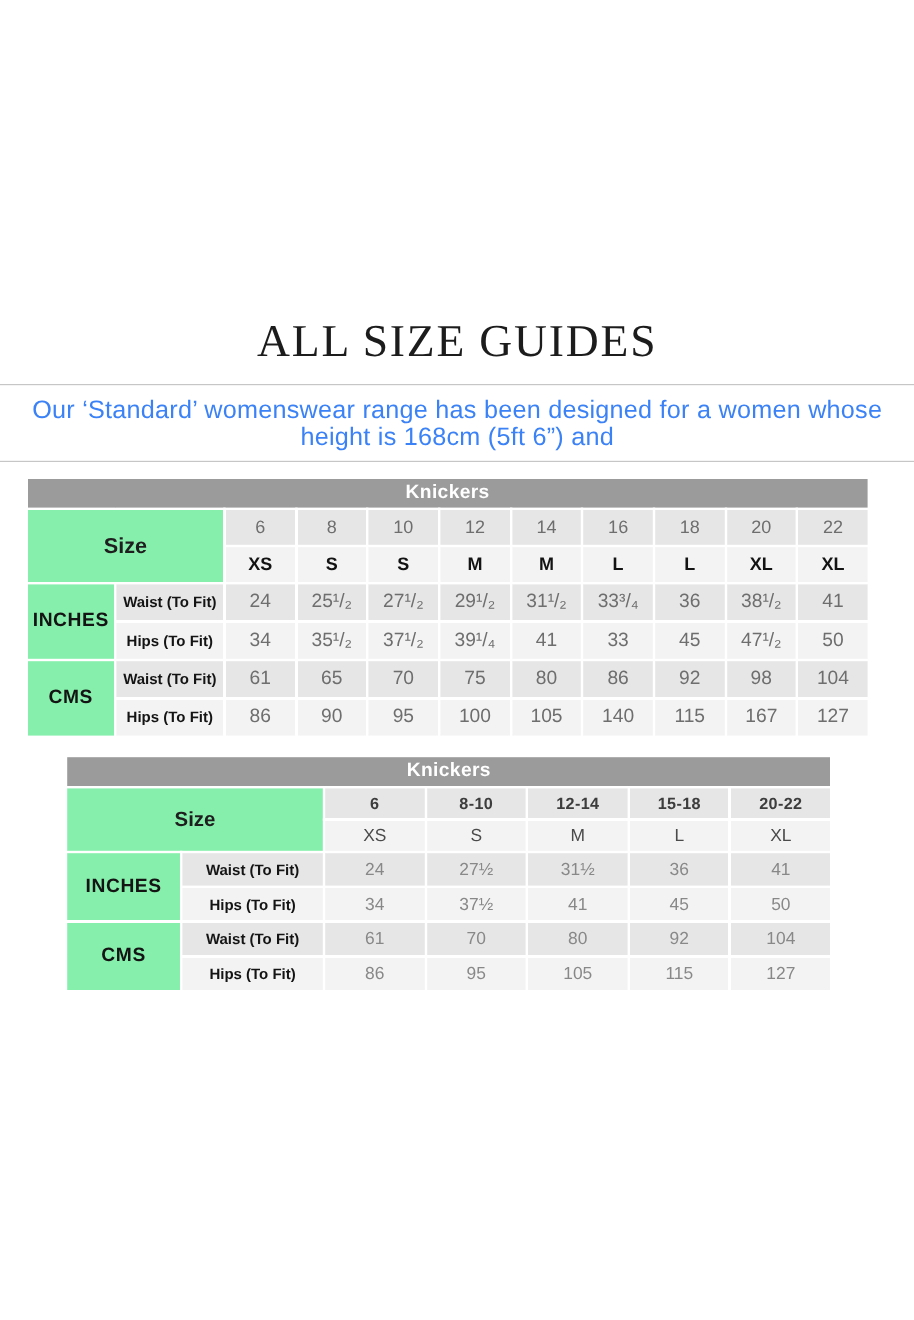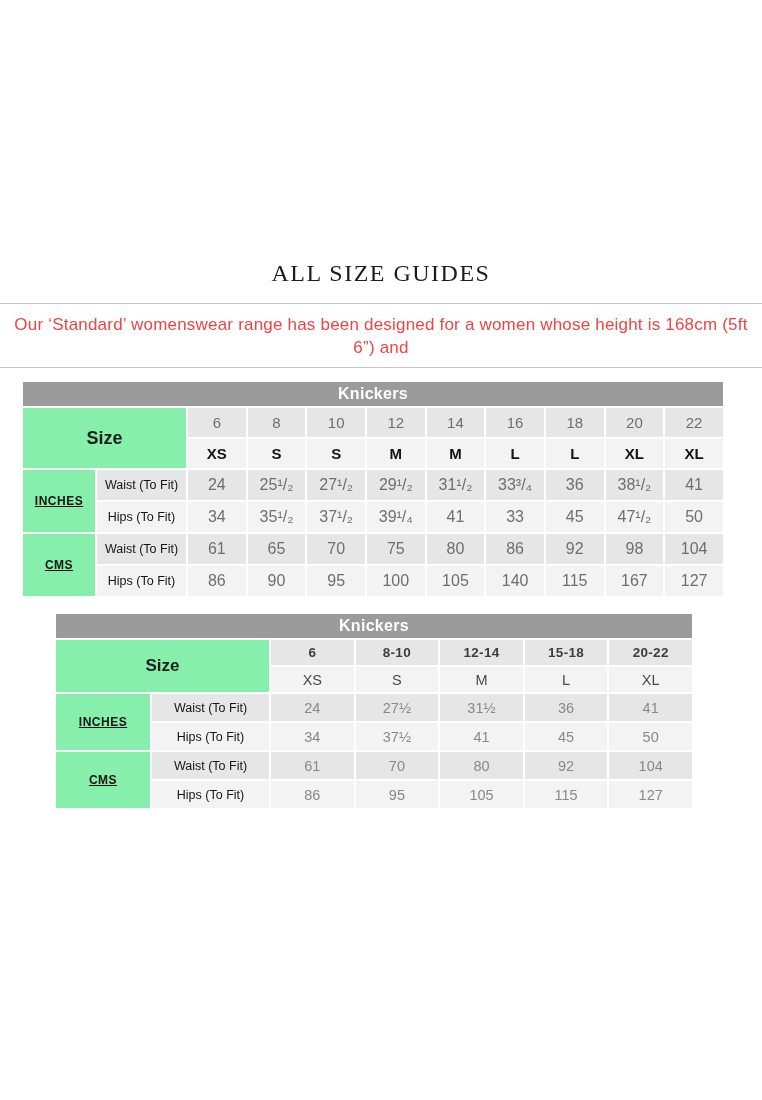--- a/index.html
+++ b/index.html
@@ -3,49 +3,49 @@
 <meta charset="utf-8">
 <style>
   html,body{margin:0;padding:0;background:#ffffff;}
   body{
     width:762px;height:1100px;overflow:hidden;
     font-family:"Liberation Sans","DejaVu Sans",sans-serif;
     -webkit-font-smoothing:antialiased;
   }
   .top-gap{height:250px;}
   .page-title{
-    margin:0;text-align:center;
+    margin:12px;text-align:center;
     font-family:"Liberation Serif","DejaVu Serif",serif;
-    font-weight:400;font-size:24px;line-height:46px;
+    font-weight:400;font-size:38px;line-height:46px;
     letter-spacing:1.5px;color:#1c1c1c;
   }
   .divider{border:none;border-top:1px solid #c6c6c6;margin:7px 0 0 0;}
   .intro{
     margin:9px auto 8px auto;width:748px;text-align:center;
-    font-size:17px;line-height:23px;color:#ef4444;letter-spacing:0.2px;
+    font-size:21px;line-height:23px;color:#3b82f6;letter-spacing:0.2px;
   }
   table{border-collapse:collapse;table-layout:fixed;}
   td,th{border:2px solid #ffffff;text-align:center;vertical-align:middle;padding:0;overflow:hidden;}
   .tbl-title{
     background:#9b9b9b;color:#ffffff;
     font-size:16px;font-weight:bold;letter-spacing:0.3px;height:24px;text-align:center;
   }
   
   .rg td,.rg th{background:#e6e6e6;}
   .rl td,.rl th{background:#f3f3f3;}
   th.span-head{background:#86efac;}
   
   .t1{width:704px;margin:12px 0 0 21px;}
   .t1 .r-size td{height:29px;}
   .t1 .r-body td,.t1 .r-body th{height:30px;}
   .t1 .size-head{font-size:18px;font-weight:bold;color:#1e1e1e;}
   .t1 .num{font-size:15px;color:#6e6e6e;}
   .t1 .alpha{font-size:15px;font-weight:bold;color:#131313;}
-  .group-label{font-size:12px;font-weight:bold;color:#141414;letter-spacing:0.5px;text-decoration:underline;}
-  .measure-label{font-size:12.5px;font-weight:normal;color:#141414;}
+  .group-label{font-size:16px;font-weight:bold;color:#141414;letter-spacing:0.5px;}
+  .measure-label{font-size:12.5px;font-weight:bold;color:#141414;}
   .t1 .val{font-size:16px;color:#6e6e6e;}
   
   .t2{width:640px;margin:14px 0 0 54px;}
   .t2 .r-size td{height:25px;}
   .t2 .r-body td,.t2 .r-body th{height:27px;}
   .t2 .size-head{font-size:17px;font-weight:bold;color:#1e1e1e;}
   .t2 .num{font-size:13.5px;font-weight:bold;color:#3d3d3d;letter-spacing:0.3px;}
   .t2 .alpha{font-size:14.5px;color:#4a4a4a;}
   .t2 .val{font-size:14.5px;color:#888888;}
 </style>

